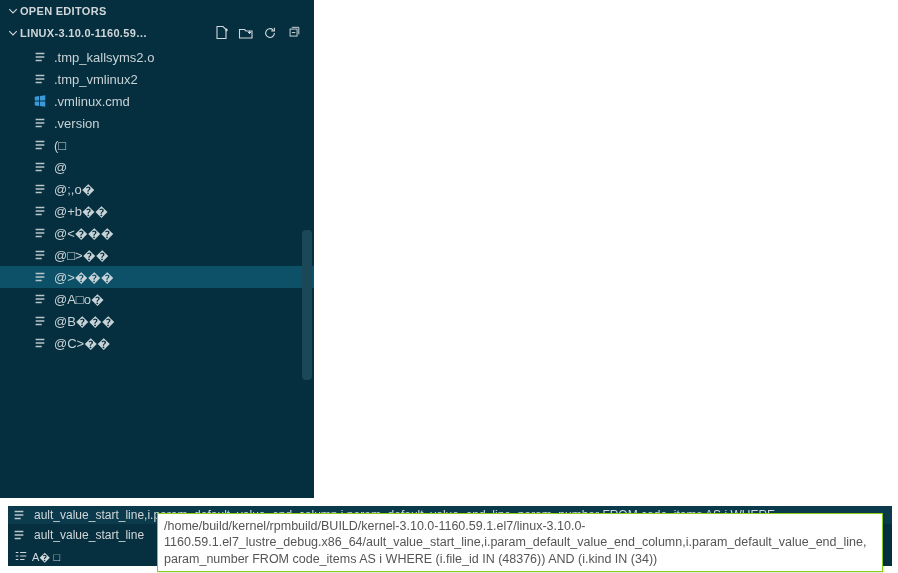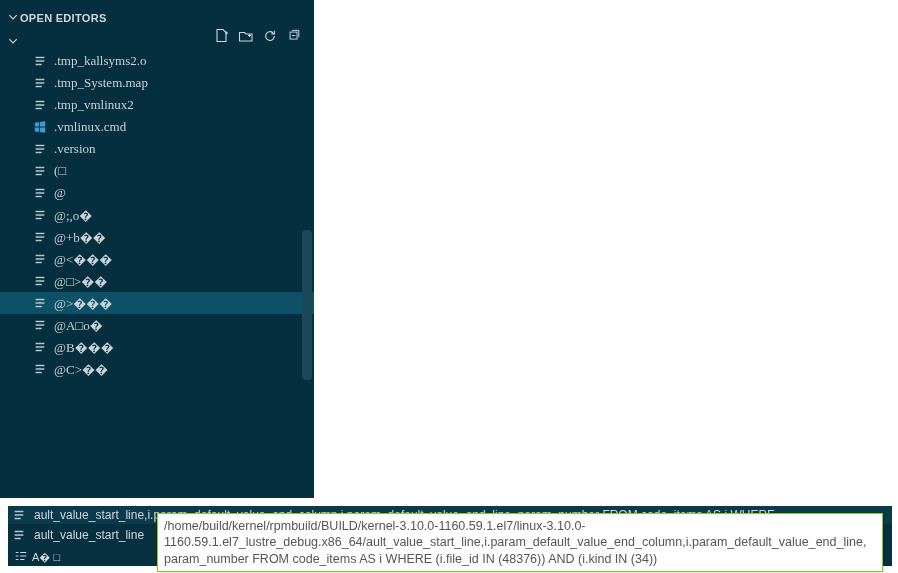--- a/index.html
+++ b/index.html
@@ -15,22 +15,23 @@
   .sidebar {
     width: 314px;
     height: 498px;
     background: #052e3e;
     color: #cfd8dc;
     position: relative;
     overflow: hidden;
   }
   .section-header {
     display: flex;
+    align-items: center;
     height: 22px;
-    padding: 12px 6px;
+    padding: 0 6px;
     font-size: 11px;
     font-weight: 700;
     letter-spacing: 0.3px;
     color: #d0d7da;
     cursor: pointer;
     user-select: none;
   }
   .section-header .chev {
     width: 14px;
     display: inline-flex;
@@ -51,21 +52,20 @@
     height: 16px;
     display: inline-flex;
     align-items: center;
     justify-content: center;
     color: #cfd8dc;
     cursor: pointer;
   }
   svg { display: block; }
   .tree {
     padding-top: 2px;
-    font-family: Liberation Serif, serif;
   }
   .tree-item {
     display: flex;
     align-items: center;
     height: 22px;
     padding-left: 32px;
     gap: 6px;
     color: #c8d3d7;
     cursor: pointer;
     user-select: none;
@@ -215,28 +215,20 @@
           </svg>
         </span>
         <span>.tmp_kallsyms2.o</span>
       </div>
       <div class="tree-item">
         <span class="file-icon file-icon-lines">
           <svg width="14" height="14" viewBox="0 0 16 16">
             <path d="M3 4h10M3 8h10M3 12h7" stroke="#b9c5c9" stroke-width="1.6"></path>
           </svg>
         </span>
-        <span>.tmp_System.map</span>
-      </div>
-      <div class="tree-item">
-        <span class="file-icon file-icon-lines">
-          <svg width="14" height="14" viewBox="0 0 16 16">
-            <path d="M3 4h10M3 8h10M3 12h7" stroke="#b9c5c9" stroke-width="1.6"></path>
-          </svg>
-        </span>
         <span>.tmp_vmlinux2</span>
       </div>
       <div class="tree-item">
         <span class="file-icon file-icon-lines">
           <svg width="14" height="14" viewBox="0 0 16 16">
             <path d="M2 3l5-0.7v5.2H2zM8 2.2l6-0.9v6.2H8zM2 8.5h5v5.2l-5-0.7zM8 8.5h6v6.2l-6-0.9z" fill="#3b9ad8"></path>
           </svg>
         </span>
         <span>.vmlinux.cmd</span>
       </div>

